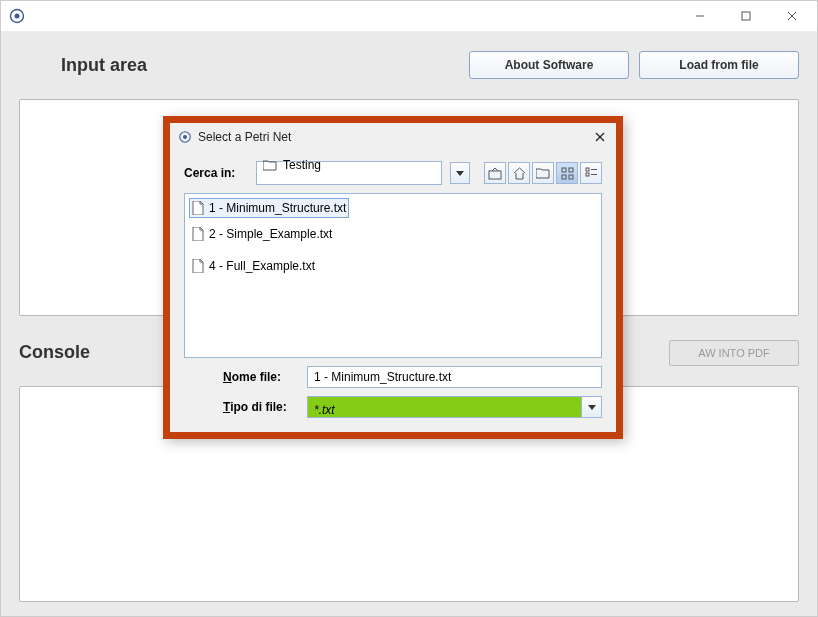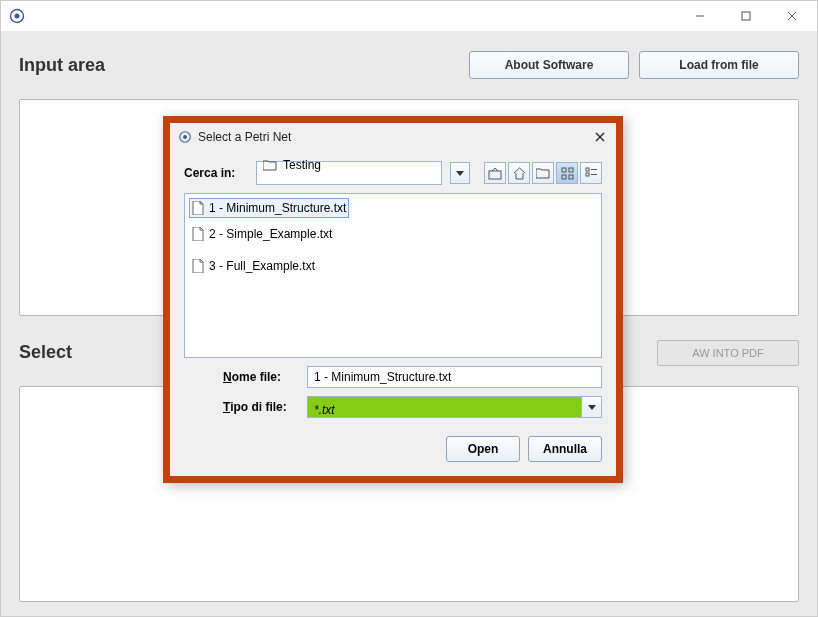--- a/index.html
+++ b/index.html
@@ -8,30 +8,30 @@
 
 .window { width: 818px; height: 617px; background: #fff; border: 1px solid #ccc; display: flex; flex-direction: column; }
 .titlebar { height: 30px; display: flex; align-items: center; justify-content: space-between; padding: 0 2px 0 8px; }
 .titlebar-left { display: flex; align-items: center; gap: 6px; }
 .titlebar-icon { width: 16px; height: 16px; }
 .win-controls { display: flex; }
 .win-btn { width: 46px; height: 30px; display: flex; align-items: center; justify-content: center; color: #777; cursor: pointer; }
 
 .content { flex: 1; background: #eaeaea; padding: 14px 18px; display: flex; flex-direction: column; gap: 10px; }
 
-.section-header { display: flex; align-items: center; justify-content: space-between; padding: 6px 0 10px 0; }
+.section-header { display: flex; align-items: center; justify-content: space-between; padding: 6px 0 10px 0; margin-left: 42px; }
 .section-title { font-size: 18px; font-weight: 600; color: #333; }
 .header-buttons { display: flex; gap: 10px; }
 
 .btn-main { width: 160px; height: 28px; background: linear-gradient(#fdfdfd, #eef2f8); border: 1px solid #8ba5c8; border-radius: 3px; font-size: 12px; font-weight: 600; color: #333; cursor: pointer; }
 
 .panel { flex: 1; background: #fff; border: 1px solid #b9b9b9; border-radius: 2px; }
 .input-panel { height: 190px; }
 .console-header { display: flex; align-items: center; justify-content: space-between; padding: 14px 0 10px 0; }
-.aux-btn { width: 142px; height: 26px; background: #e6e6e6; border: 1px solid #bbb; color: #999; font-size: 11px; border-radius: 2px; cursor: pointer; }
+.aux-btn { width: 130px; height: 26px; background: #e6e6e6; border: 1px solid #bbb; color: #999; font-size: 11px; border-radius: 2px; cursor: pointer; }
 .console-panel { height: 230px; }
 
 
 .dialog-overlay { position: absolute; inset: 0; }
 .dialog { position: absolute; left: 163px; top: 116px; width: 460px; background: #f0f0f0; border: 7px solid #c2410c; box-shadow: 3px 3px 12px rgba(0,0,0,0.25); display: flex; flex-direction: column; }
 .dialog-titlebar { height: 28px; display: flex; align-items: center; justify-content: space-between; padding: 0 6px 0 8px; }
 .dialog-title-left { display: flex; align-items: center; gap: 6px; }
 .dialog-title { font-size: 12px; color: #222; }
 .dialog-close { width: 20px; height: 20px; display: flex; align-items: center; justify-content: center; cursor: pointer; }
 .dialog-body { padding: 10px 14px 14px 14px; display: flex; flex-direction: column; gap: 8px; }
@@ -102,21 +102,21 @@
     <div class="section-header">
       <div class="section-title">Input area</div>
       <div class="header-buttons">
         <button class="btn-main">About Software</button>
         <button class="btn-main">Load from file</button>
       </div>
     </div>
     <div class="panel input-panel"></div>
 
     <div class="console-header">
-      <div class="section-title">Select</div>
+      <div class="section-title">Console</div>
       <button class="aux-btn">AW INTO PDF</button>
     </div>
     <div class="panel console-panel"></div>
   </div>
 </div>
 
 <div class="dialog-overlay">
   <div class="dialog">
     <div class="dialog-titlebar">
       <div class="dialog-title-left">
@@ -204,40 +204,36 @@
               </svg>
             </span>
           <span>2 - Simple_Example.txt</span>
         </div>
         <div class="file-item">
           <span>
               <svg width="12" height="14" viewBox="0 0 12 14">
                 <path d="M1 0 h7 l3 3 v11 h-10 z M8 0 v3 h3" fill="#fff" stroke="#666"></path>
               </svg>
             </span>
-          <span>3 - Full_Example.txt</span>
+          <span>4 - Full_Example.txt</span>
         </div>
       </div>
 
       <div class="field-row">
         <div class="field-label"><span class="ul">N</span><span></span>ome file:</div>
         <input class="field-input" value="1 - Minimum_Structure.txt" style="">
       </div>
 
       <div class="field-row">
         <div class="field-label"><span class="ul">T</span>ipo di file:</div>
         <div class="field-select">
           <span>*.txt</span>
           <div class="arr">
               <svg width="8" height="5">
                 <polygon points="0,0 8,0 4,5" fill="#333"></polygon>
               </svg>
             </div>
         </div>
       </div>
 
-      <div class="dialog-actions">
-        <button class="dbtn">Open</button>
-        <button class="dbtn">Annulla</button>
-      </div>
     </div>
   </div>
 </div>
 
 </body></html>

